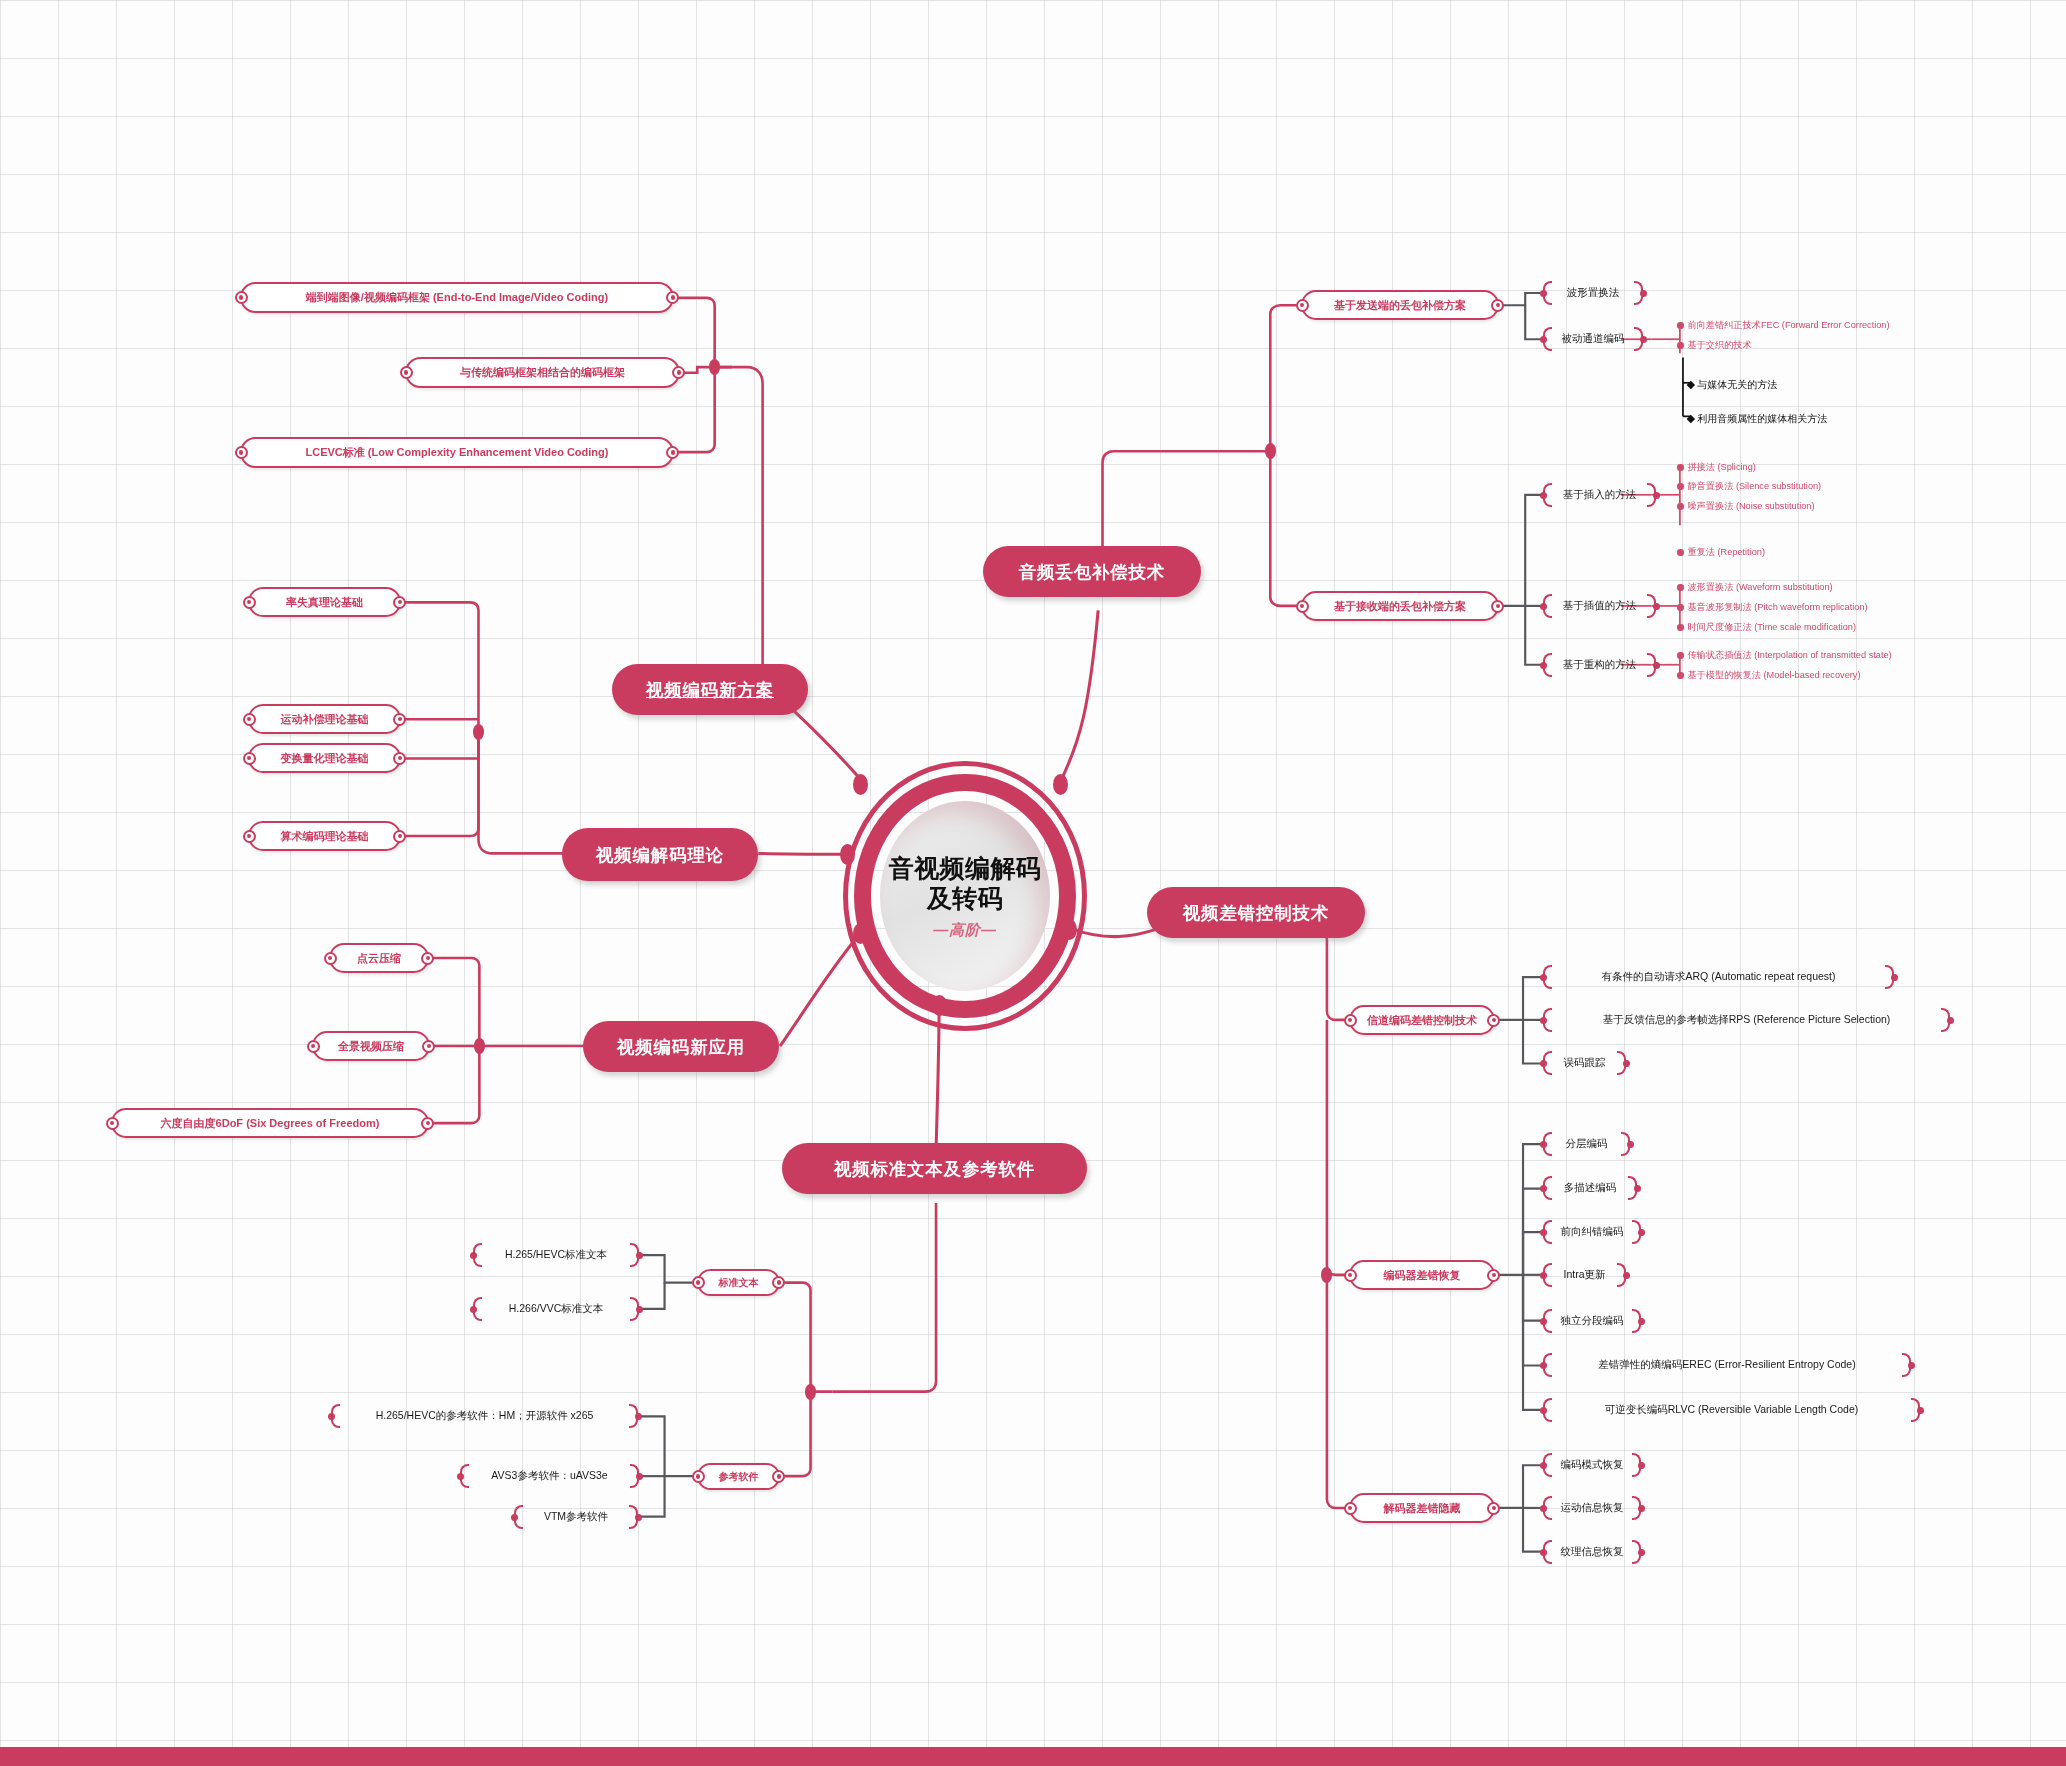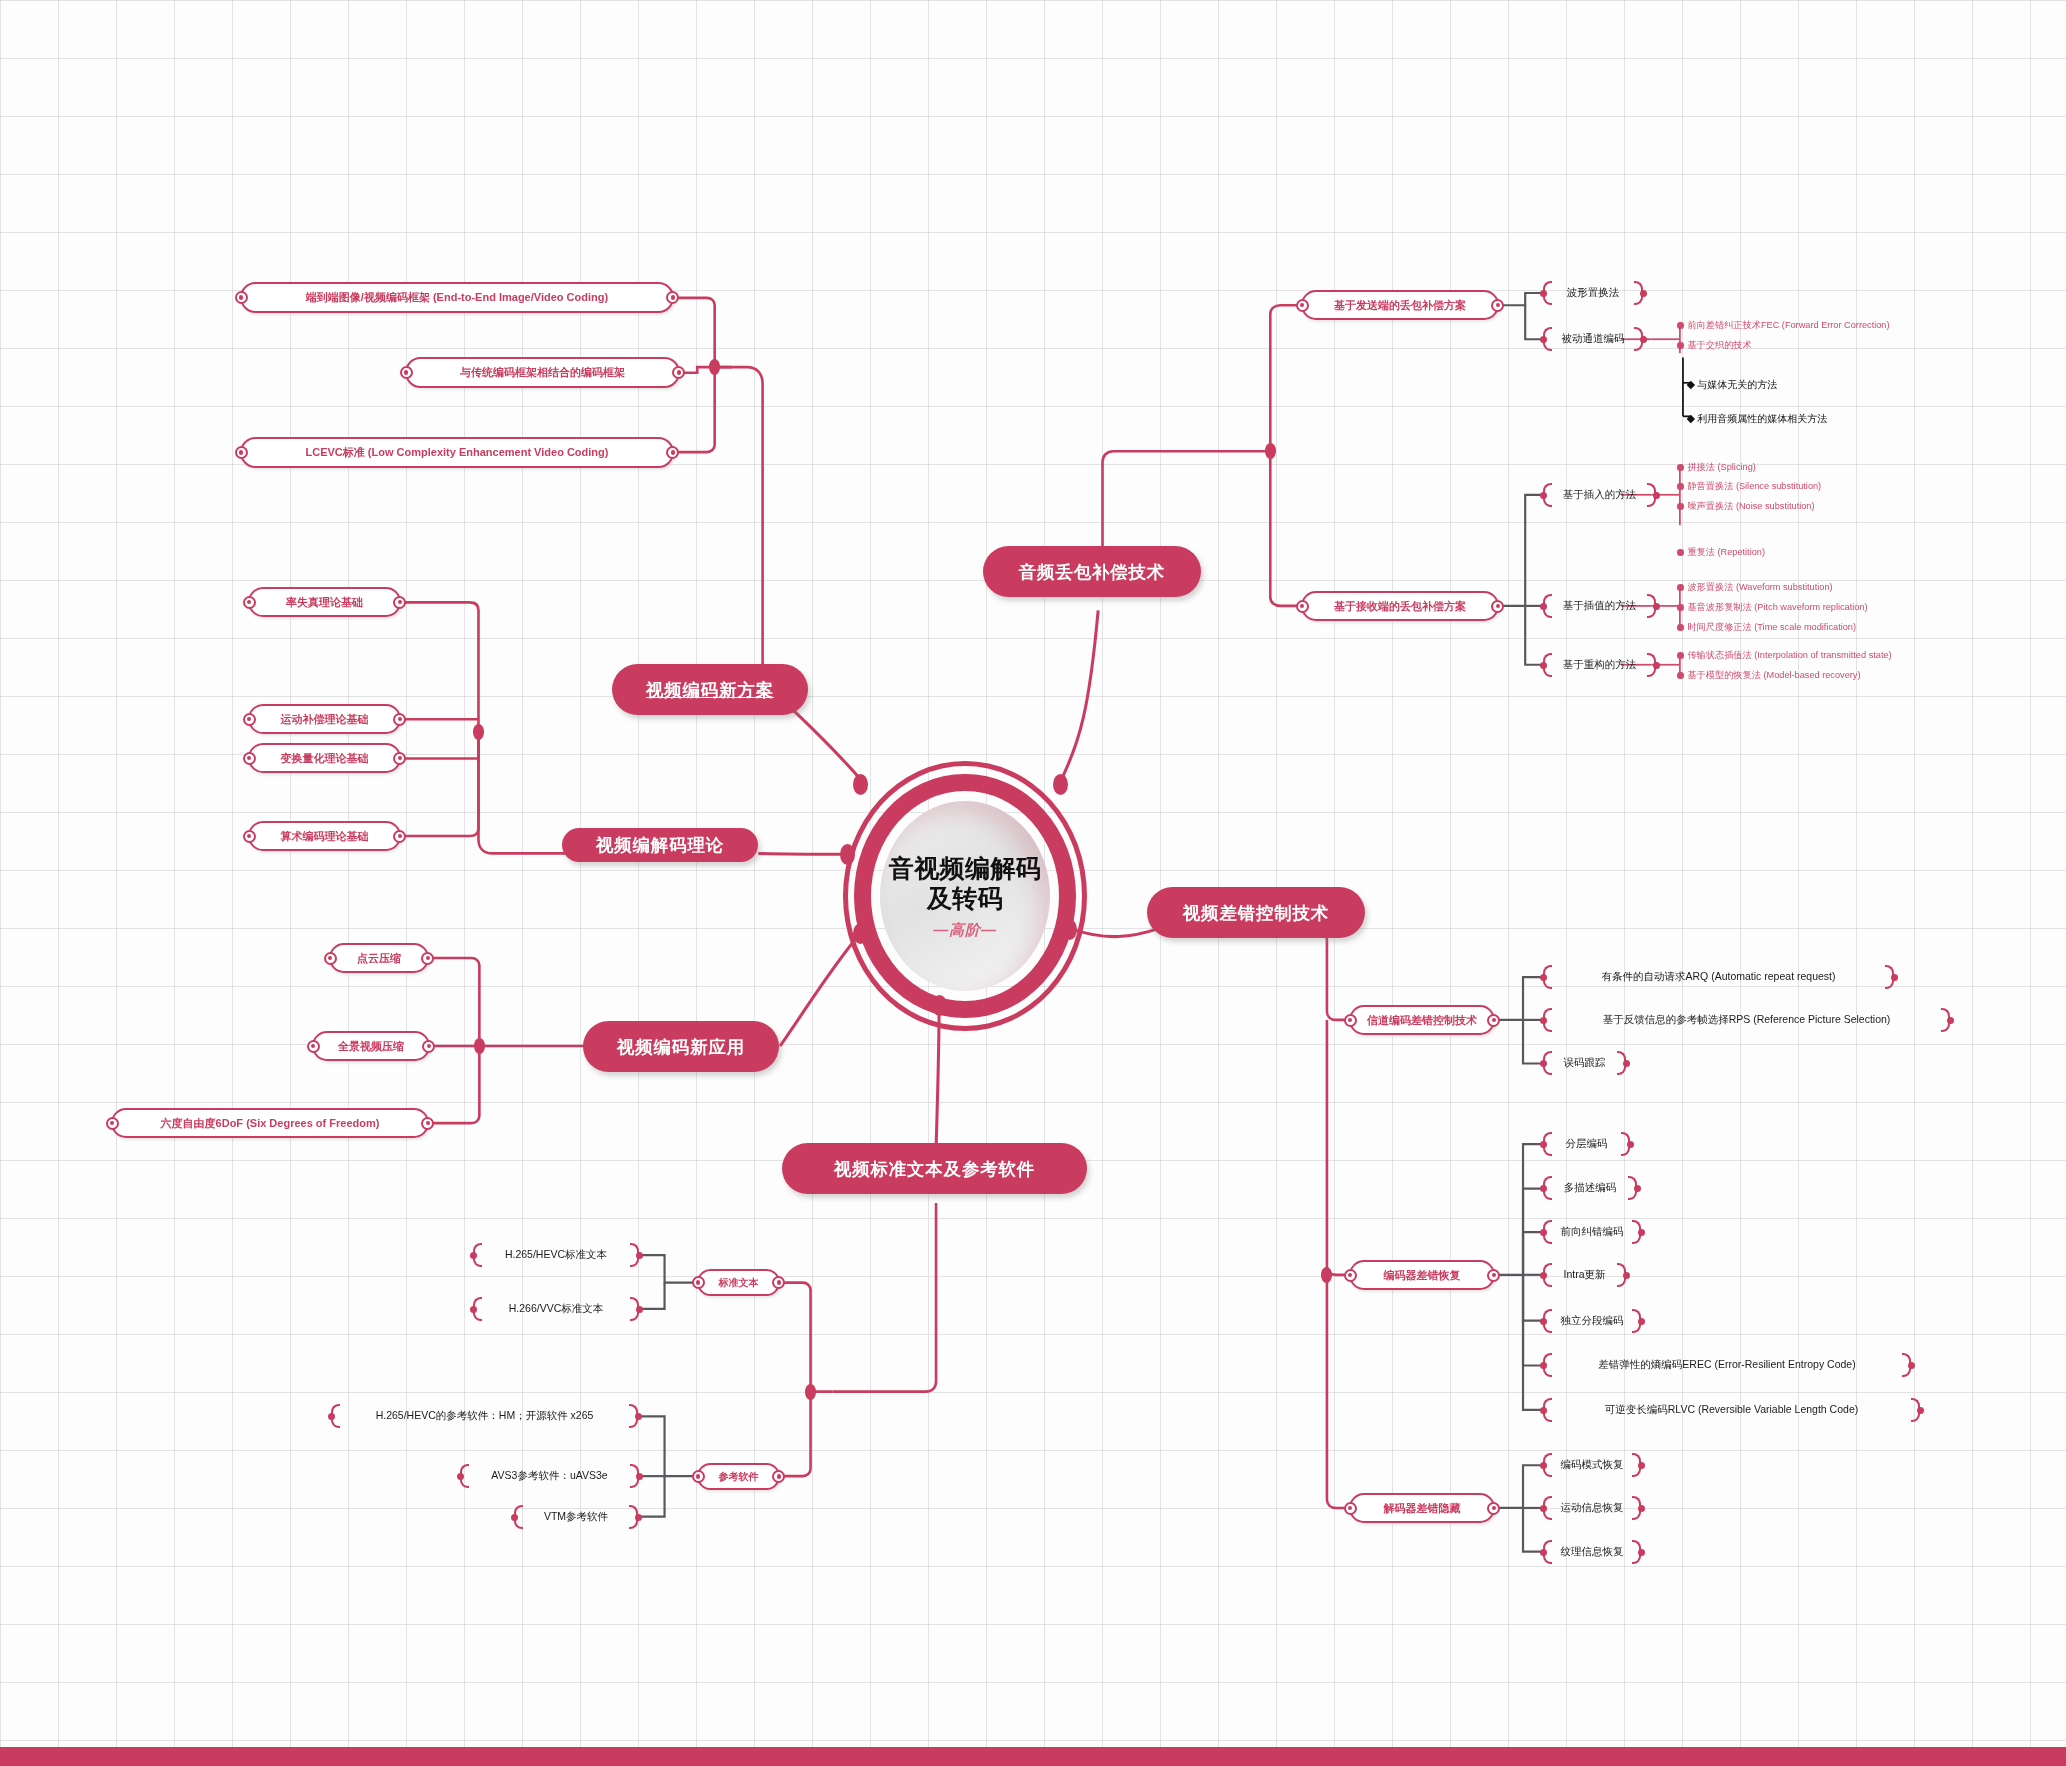--- a/index.html
+++ b/index.html
@@ -222,21 +222,21 @@
 <div class="blob sm" style="left:473px;top:724px;"></div>
 <div class="blob sm" style="left:474px;top:1038px;"></div>
 <div class="blob sm" style="left:805px;top:1384px;"></div>
 <div class="blob sm" style="left:1265px;top:443px;"></div>
 <div class="blob sm" style="left:1321px;top:1267px;"></div>
 
 <div class="main-pill" style="left:612px;top:664px;width:196px;height:51px;text-decoration:underline;">
   <span>视频编码新方案</span>
 </div>
 
-<div class="main-pill" style="left:562px;top:828px;width:196px;height:34px;">
+<div class="main-pill" style="left:562px;top:828px;width:196px;height:53px;">
   <span>视频编解码理论</span>
 </div>
 
 <div class="main-pill" style="left:583px;top:1021px;width:196px;height:51px;">
   <span>视频编码新应用</span>
 </div>
 
 <div class="main-pill" style="left:782px;top:1143px;width:305px;height:51px;">
   <span>视频标准文本及参考软件</span>
 </div>

